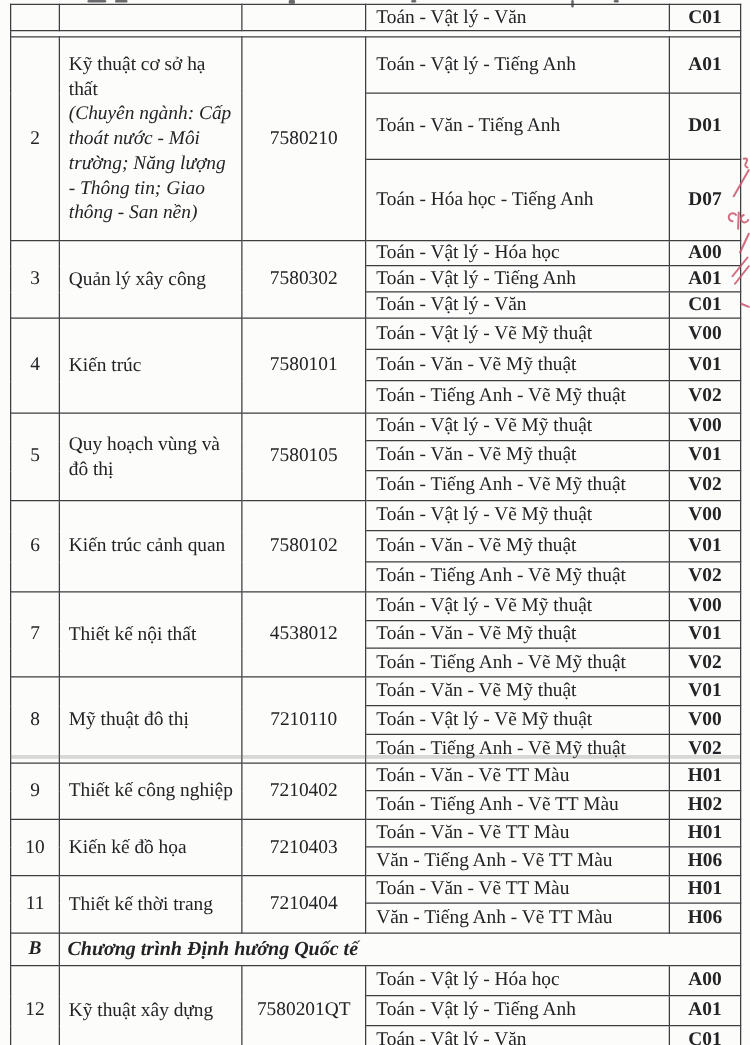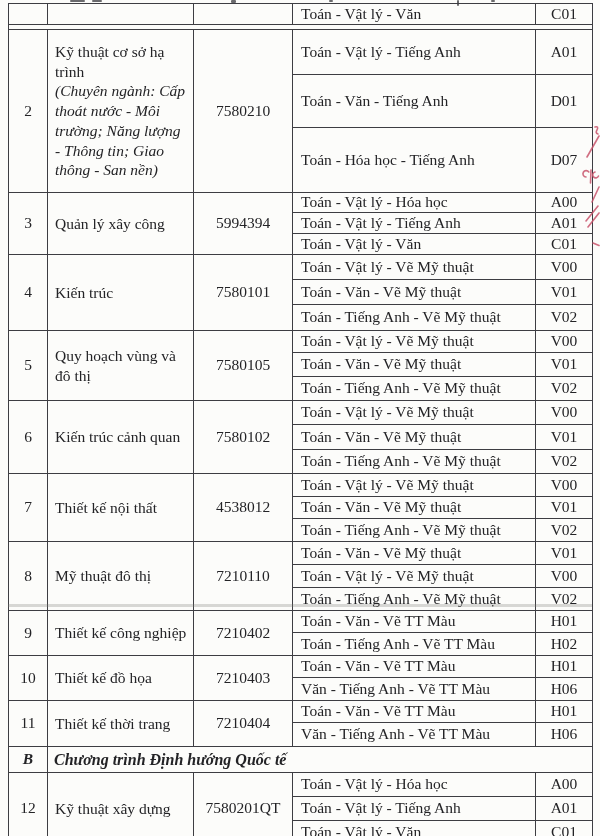--- a/index.html
+++ b/index.html
@@ -14,21 +14,21 @@
   }
   td{
     border:1px solid #3d3d42;
     font-size:15.5px;line-height:1.22;
     padding:0 2px;overflow:hidden;vertical-align:middle;
     color:#232326;
   }
   td.c{text-align:center;}
   td.name-cell{padding:2px 6px 2px 7px;line-height:1.27;}
   td.combo-cell{padding-left:8px;white-space:nowrap;}
-  td.combo-code{white-space:nowrap;}
+  td.combo-code{white-space:nowrap;font-weight:bold;}
   td.spacer-cell{padding:0;}
   .note{font-style:italic;display:block;}
   td.section-no{font-weight:bold;font-style:italic;}
   td.section-title{font-weight:bold;font-style:italic;font-size:16px;padding-left:6px;}
   
   .fr{position:absolute;top:0;height:2px;background:#3a3a3e;opacity:.75;border-radius:1px;}
   .fr.vert{width:2px;height:6px;}
   
   .red-marks{position:absolute;left:578px;top:124px;}
   .red-marks path{fill:none;stroke-width:1.6;stroke-linecap:round;opacity:.85;}
@@ -64,37 +64,37 @@
           <td rowspan="1" class="name-cell"><span></span></td>
           <td rowspan="1" class="c code-cell"></td>
           <td class="combo-cell">Toán - Vật lý - Văn</td>
           <td class="c combo-code">C01</td>
         </tr>
         <tr>
           <td colspan="5" class="spacer-cell" style="height: 4px;"></td>
         </tr>
         <tr style="height: 45px;">
           <td rowspan="3" class="c no-cell">2</td>
-          <td rowspan="3" class="name-cell"><span>Kỹ thuật cơ sở hạ trình</span><span class="note">(Chuyên ngành: Cấp thoát nước - Môi trường; Năng lượng - Thông tin; Giao thông - San nền)</span></td>
+          <td rowspan="3" class="name-cell"><span>Kỹ thuật cơ sở hạ thất</span><span class="note">(Chuyên ngành: Cấp thoát nước - Môi trường; Năng lượng - Thông tin; Giao thông - San nền)</span></td>
           <td rowspan="3" class="c code-cell">7580210</td>
           <td class="combo-cell">Toán - Vật lý - Tiếng Anh</td>
           <td class="c combo-code">A01</td>
         </tr>
         <tr style="height: 53px;">
           <td class="combo-cell">Toán - Văn - Tiếng Anh</td>
           <td class="c combo-code">D01</td>
         </tr>
         <tr style="height: 65px;">
           <td class="combo-cell">Toán - Hóa học - Tiếng Anh</td>
           <td class="c combo-code">D07</td>
         </tr>
         <tr style="height: 20px;">
           <td rowspan="3" class="c no-cell">3</td>
           <td rowspan="3" class="name-cell"><span>Quản lý xây công</span></td>
-          <td rowspan="3" class="c code-cell">5994394</td>
+          <td rowspan="3" class="c code-cell">7580302</td>
           <td class="combo-cell">Toán - Vật lý - Hóa học</td>
           <td class="c combo-code">A00</td>
         </tr>
         <tr style="height: 21px;">
           <td class="combo-cell">Toán - Vật lý - Tiếng Anh</td>
           <td class="c combo-code">A01</td>
         </tr>
         <tr style="height: 21px;">
           <td class="combo-cell">Toán - Vật lý - Văn</td>
           <td class="c combo-code">C01</td>
@@ -180,21 +180,21 @@
           <td rowspan="2" class="c code-cell">7210402</td>
           <td class="combo-cell">Toán - Văn - Vẽ TT Màu</td>
           <td class="c combo-code">H01</td>
         </tr>
         <tr style="height: 23px;">
           <td class="combo-cell">Toán - Tiếng Anh - Vẽ TT Màu</td>
           <td class="c combo-code">H02</td>
         </tr>
         <tr style="height: 22px;">
           <td rowspan="2" class="c no-cell">10</td>
-          <td rowspan="2" class="name-cell"><span>Thiết kế đồ họa</span></td>
+          <td rowspan="2" class="name-cell"><span>Kiến kế đồ họa</span></td>
           <td rowspan="2" class="c code-cell">7210403</td>
           <td class="combo-cell">Toán - Văn - Vẽ TT Màu</td>
           <td class="c combo-code">H01</td>
         </tr>
         <tr style="height: 23px;">
           <td class="combo-cell">Văn - Tiếng Anh - Vẽ TT Màu</td>
           <td class="c combo-code">H06</td>
         </tr>
         <tr style="height: 22px; padding-left: 48px;">
           <td rowspan="2" class="c no-cell">11</td>

